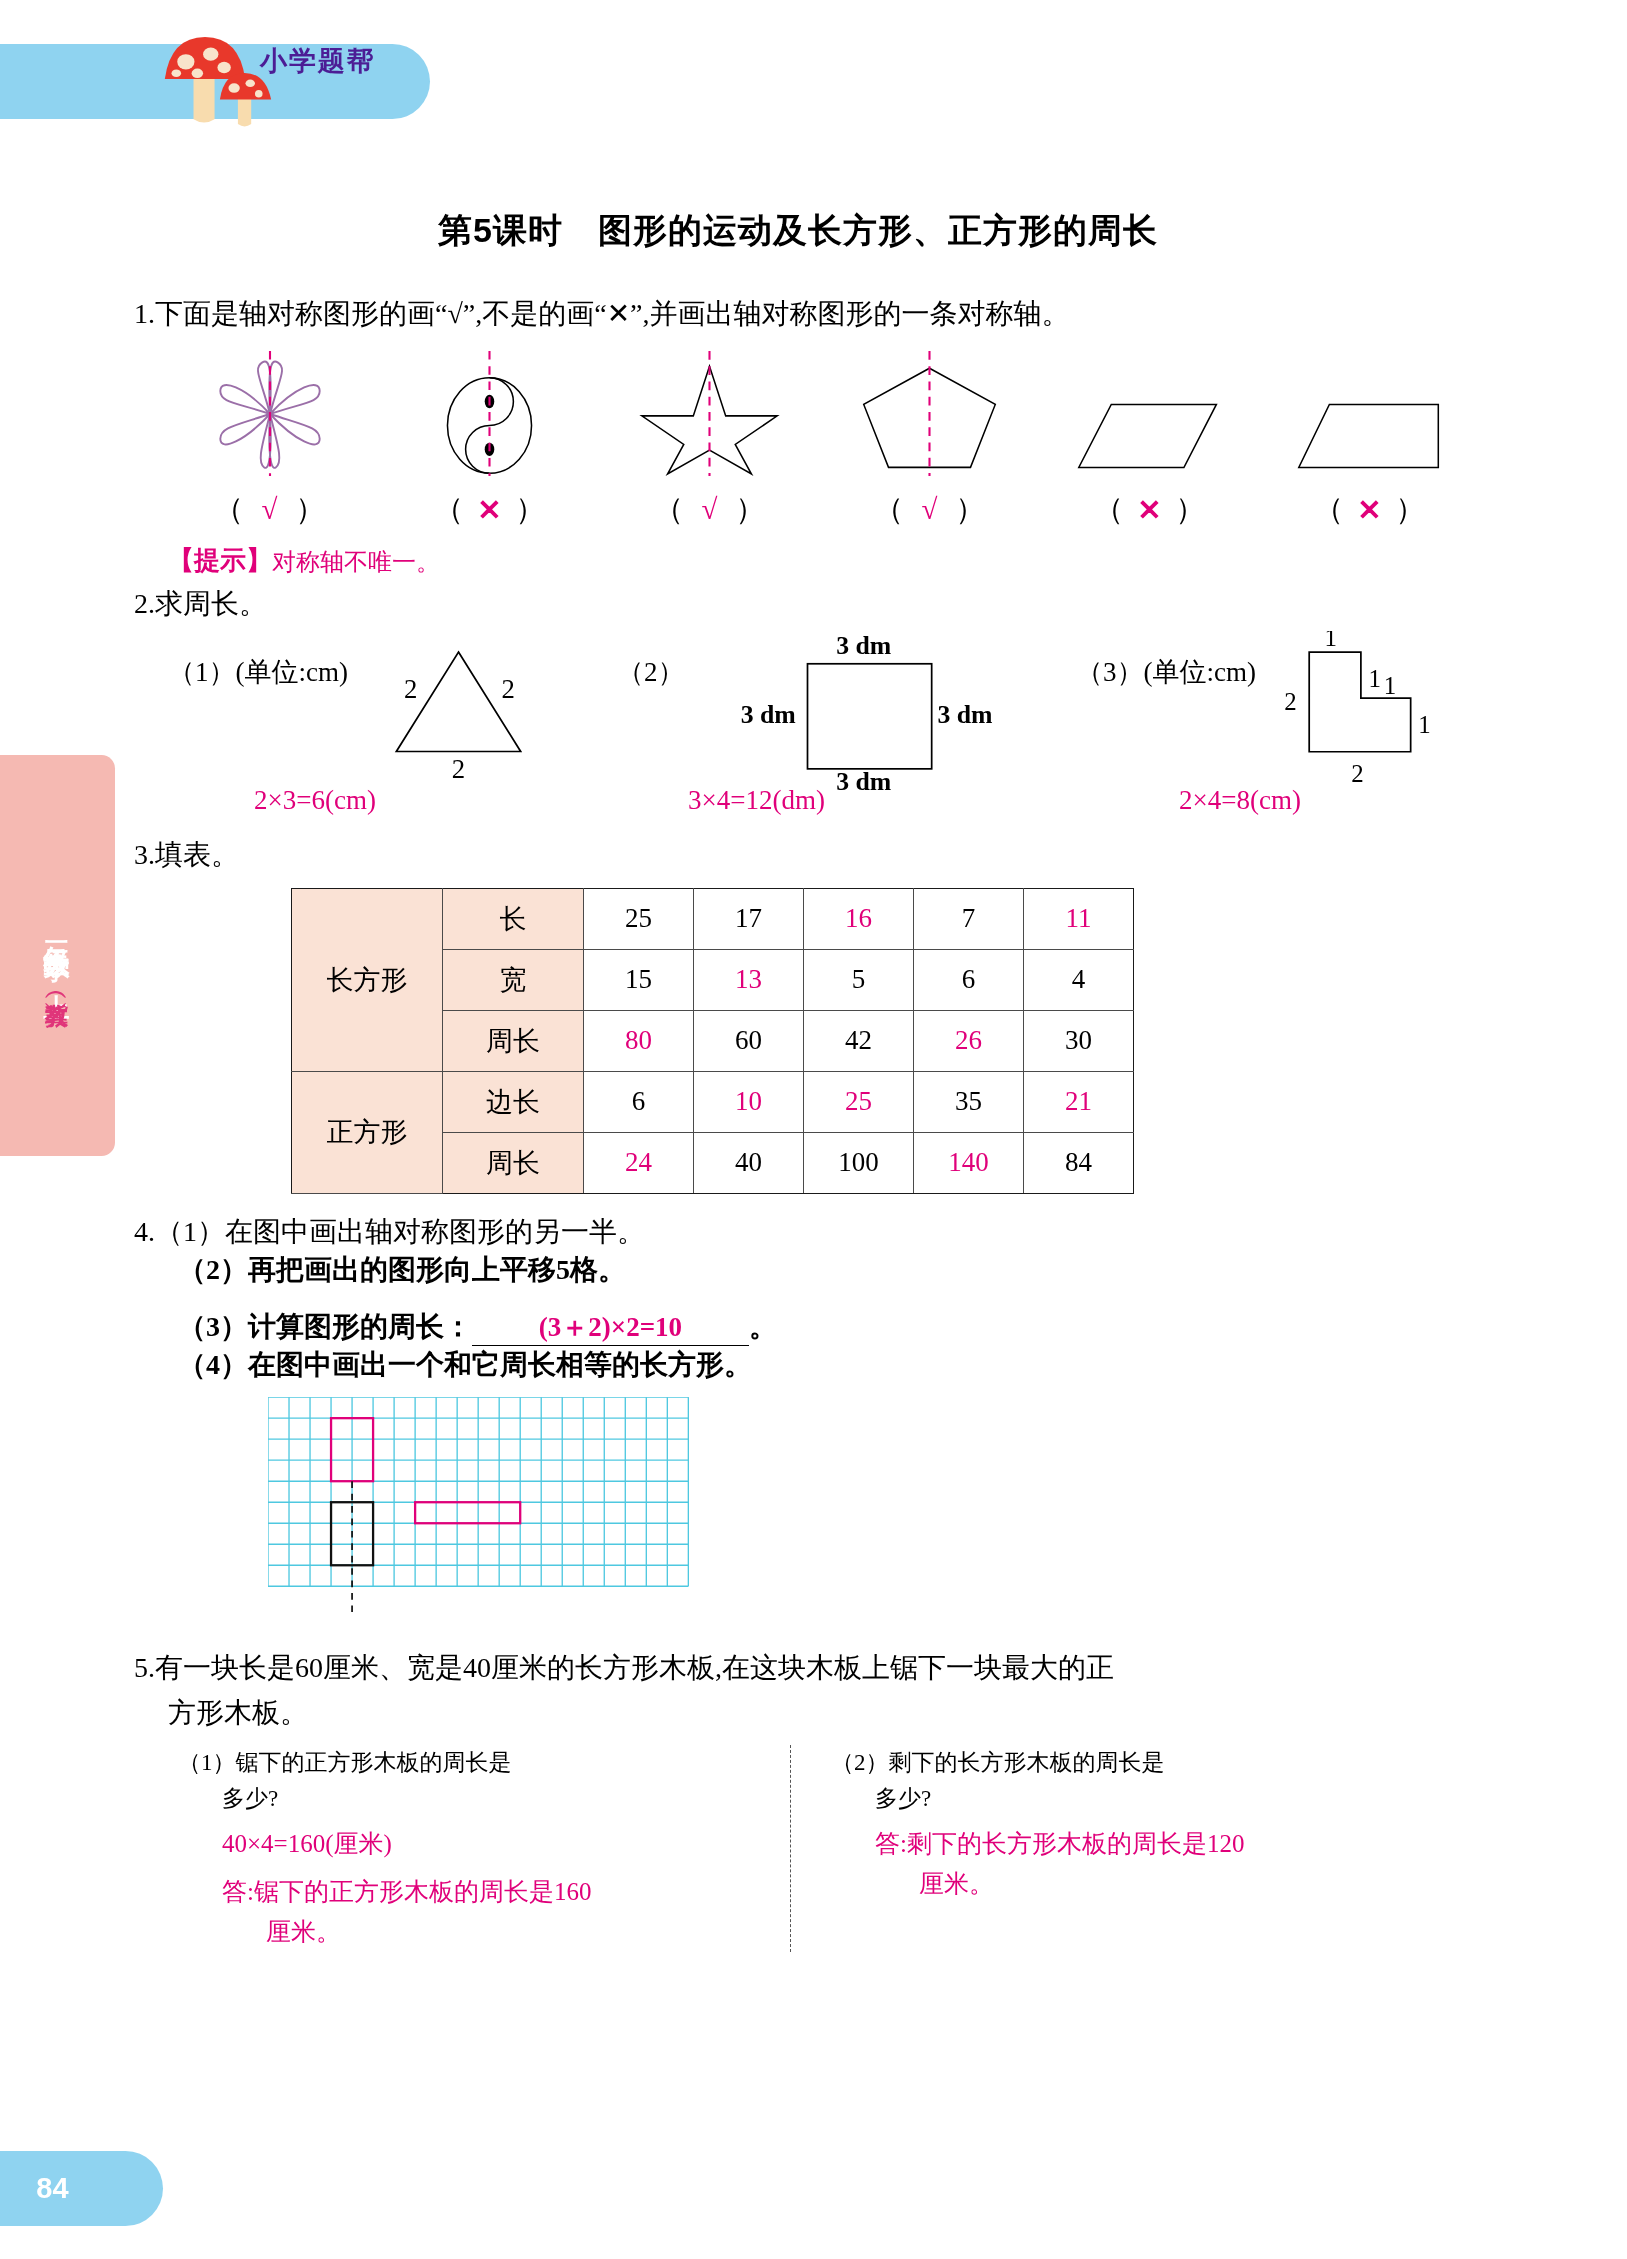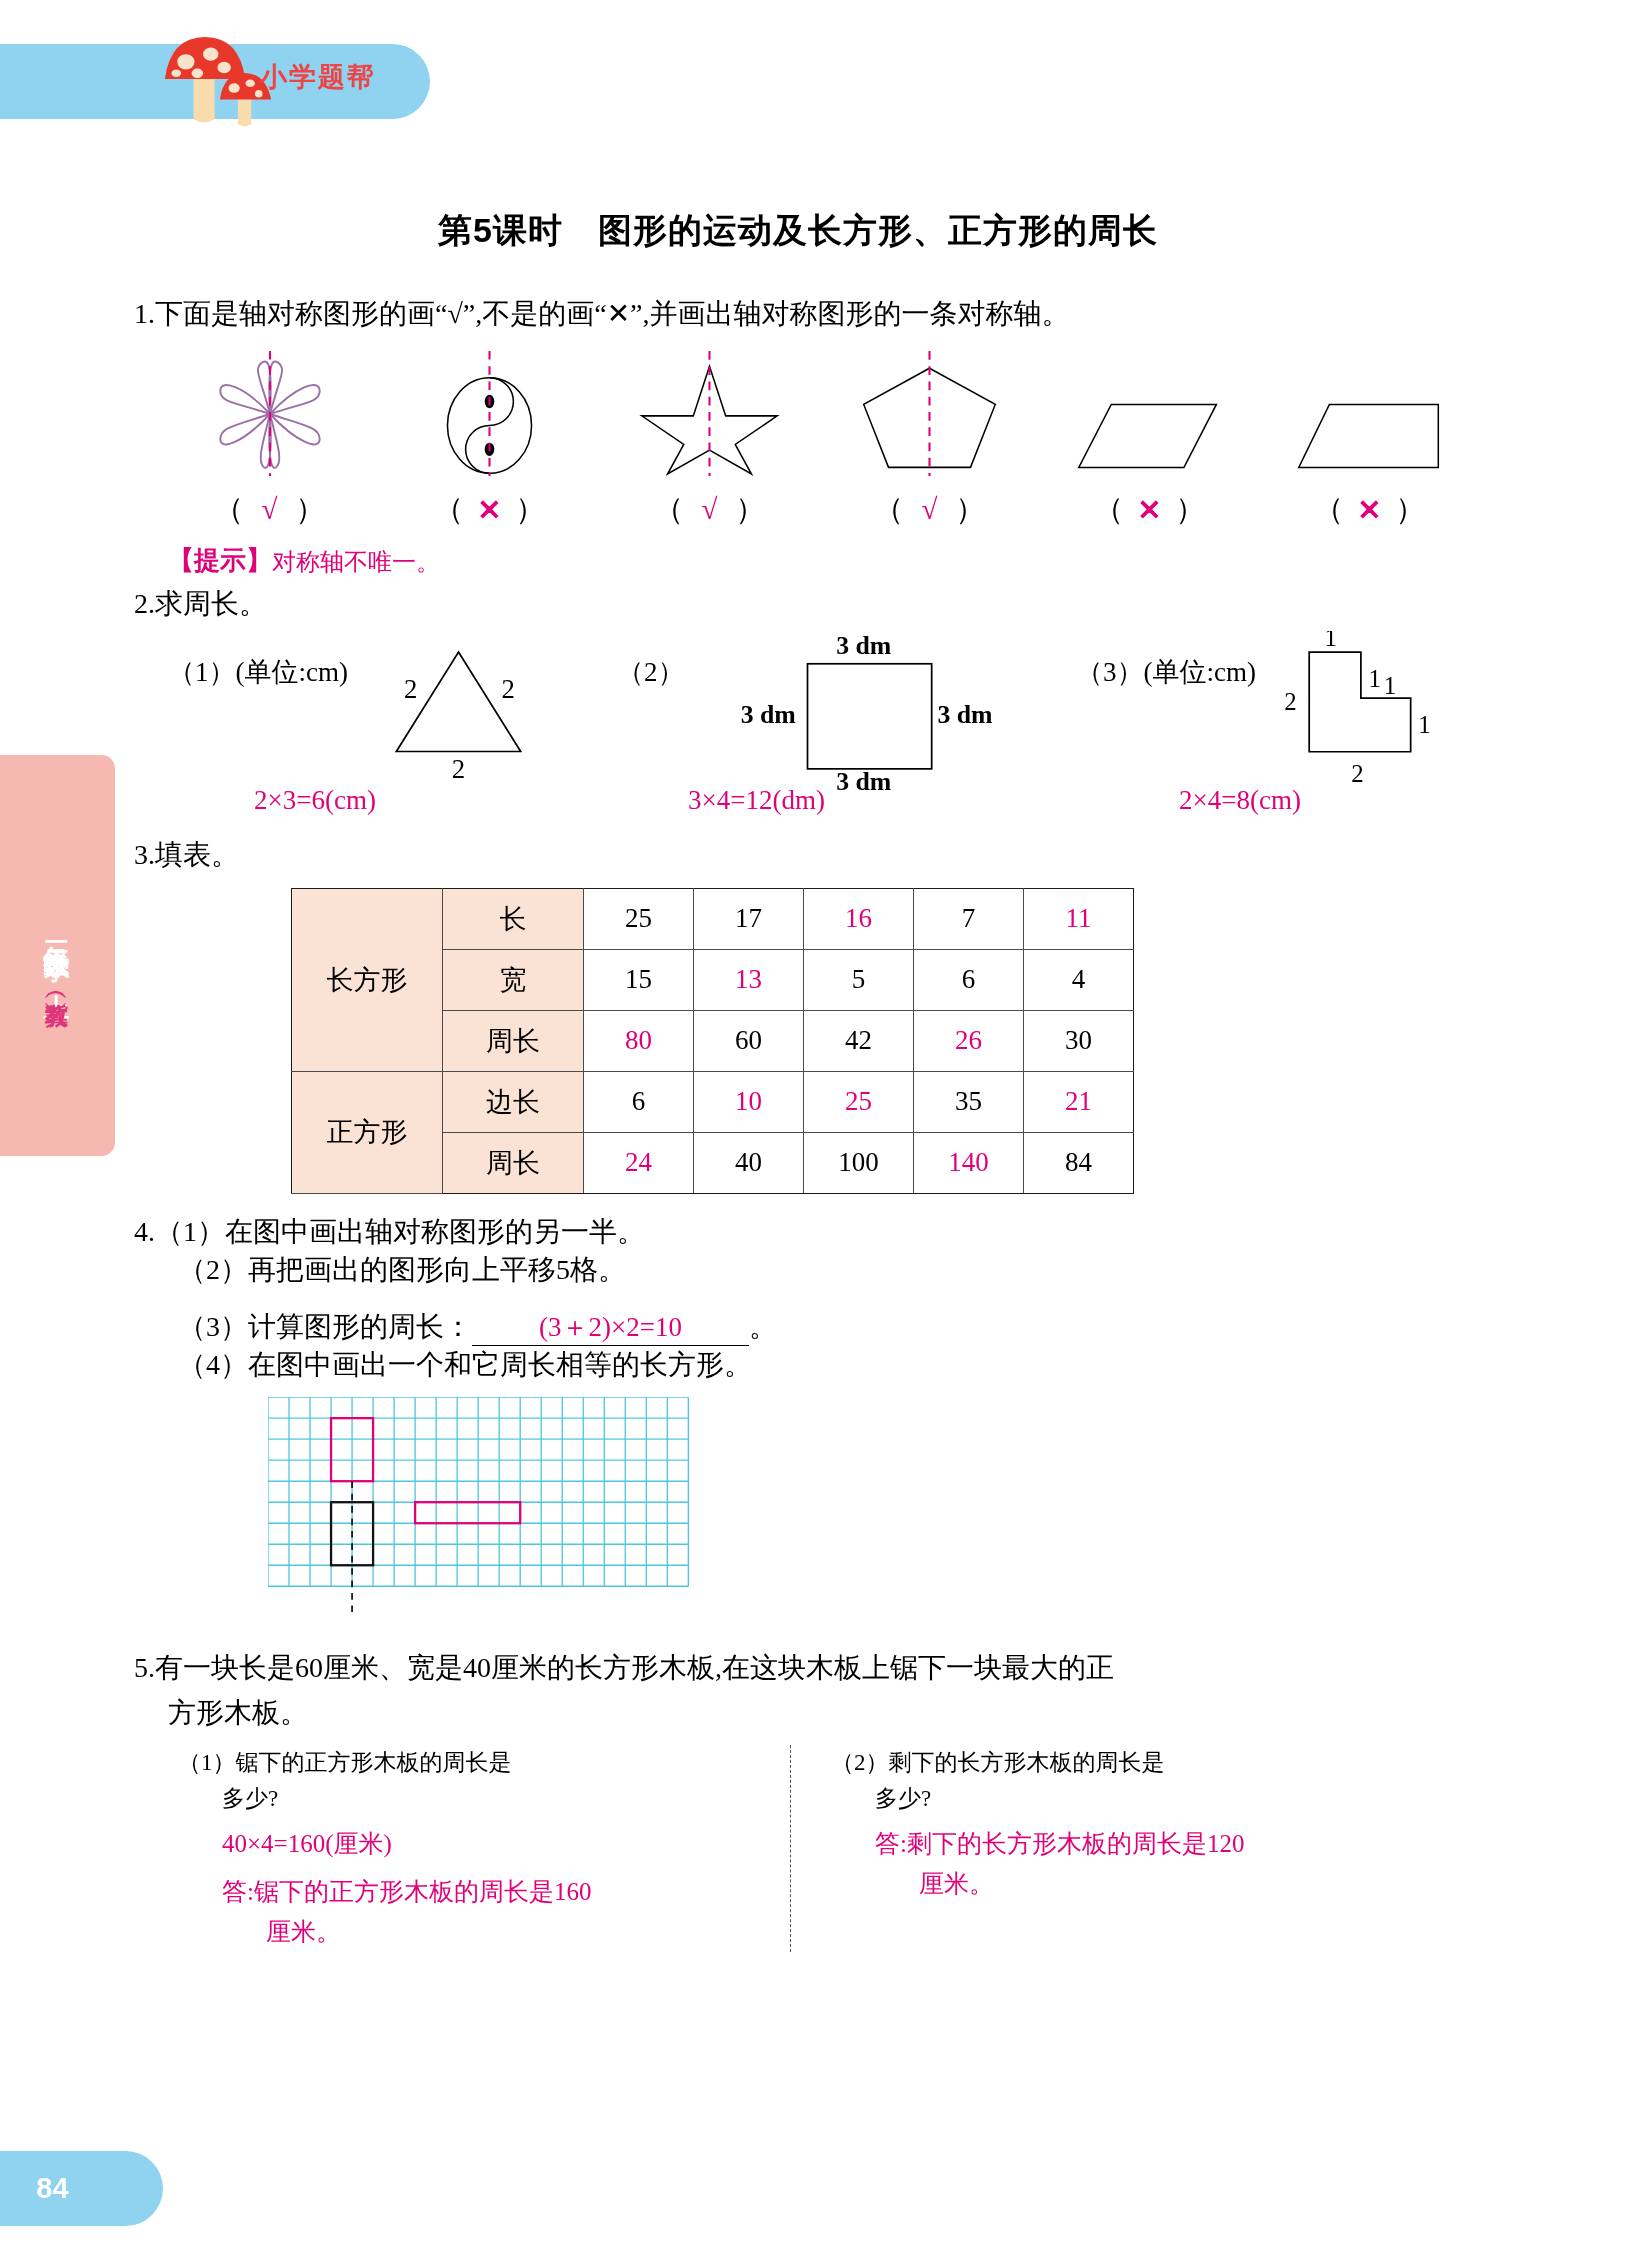--- a/index.html
+++ b/index.html
@@ -23,22 +23,22 @@
     color:#ffffff; font-size:29px; font-weight:bold;
     font-family:"Liberation Sans", sans-serif;
   }
 
   
   .banner {
     position:absolute; left:0; top:44px; height:75px; width:430px;
     background:#8fd3f0; border-radius:0 38px 38px 0;
   }
   .banner-text {
-    position:absolute; left:260px; top:59px;
-    font-size:27px; font-weight:bold; color:#ef4444;
+    position:absolute; left:260px; top:43px;
+    font-size:27px; font-weight:bold; color:#4c1d95;
     font-family:"Liberation Sans", sans-serif;
     letter-spacing:1.9px;
     text-align:right;
   }
   .mushroom-big { position:absolute; left:161px; top:32.5px; }
   .mushroom-small { position:absolute; left:218px; top:69px; }
 
   
   .grade-tab {
     position:absolute; left:0; top:755px; width:115px; height:401px;
@@ -108,21 +108,21 @@
   table.fill td.hdr { background:#fae2d5; width:141px; }
   table.fill td.side { background:#fae2d5; width:151px; }
   table.fill td.ans { color:#e0007a; }
   table.fill tr.thick-top td { border-top:1.9px solid #1a1a1a; }
   table.fill tr.thick-bot td { border-bottom:1.9px solid #1a1a1a; }
   table.fill td.thick-l { border-left:1.9px solid #1a1a1a; }
   table.fill td.thick-r { border-right:1.9px solid #1a1a1a; }
 
   
   .q4 { margin-top:19px; font-size:28px; }
-  .q4 .sub { padding-left:44px; }
+  .q4 .sub { padding-left:44px;font-weight:bold; }
   .blank-fill {
     display:inline-block; min-width:277px; border-bottom:1.4px solid #000;
     color:#e0007a; text-align:center; font-size:27px;margin-top:20px;
   }
   .grid-wrap { margin-top:13.4px; padding-left:134px; }
 
   
   .q5 { margin-top:25px; font-size:28px; line-height:1.6; }
   .q5-cols { display:flex; margin-top:9.6px; padding-left:44px; }
   .q5-col { width:612px; padding-right:23px; }

